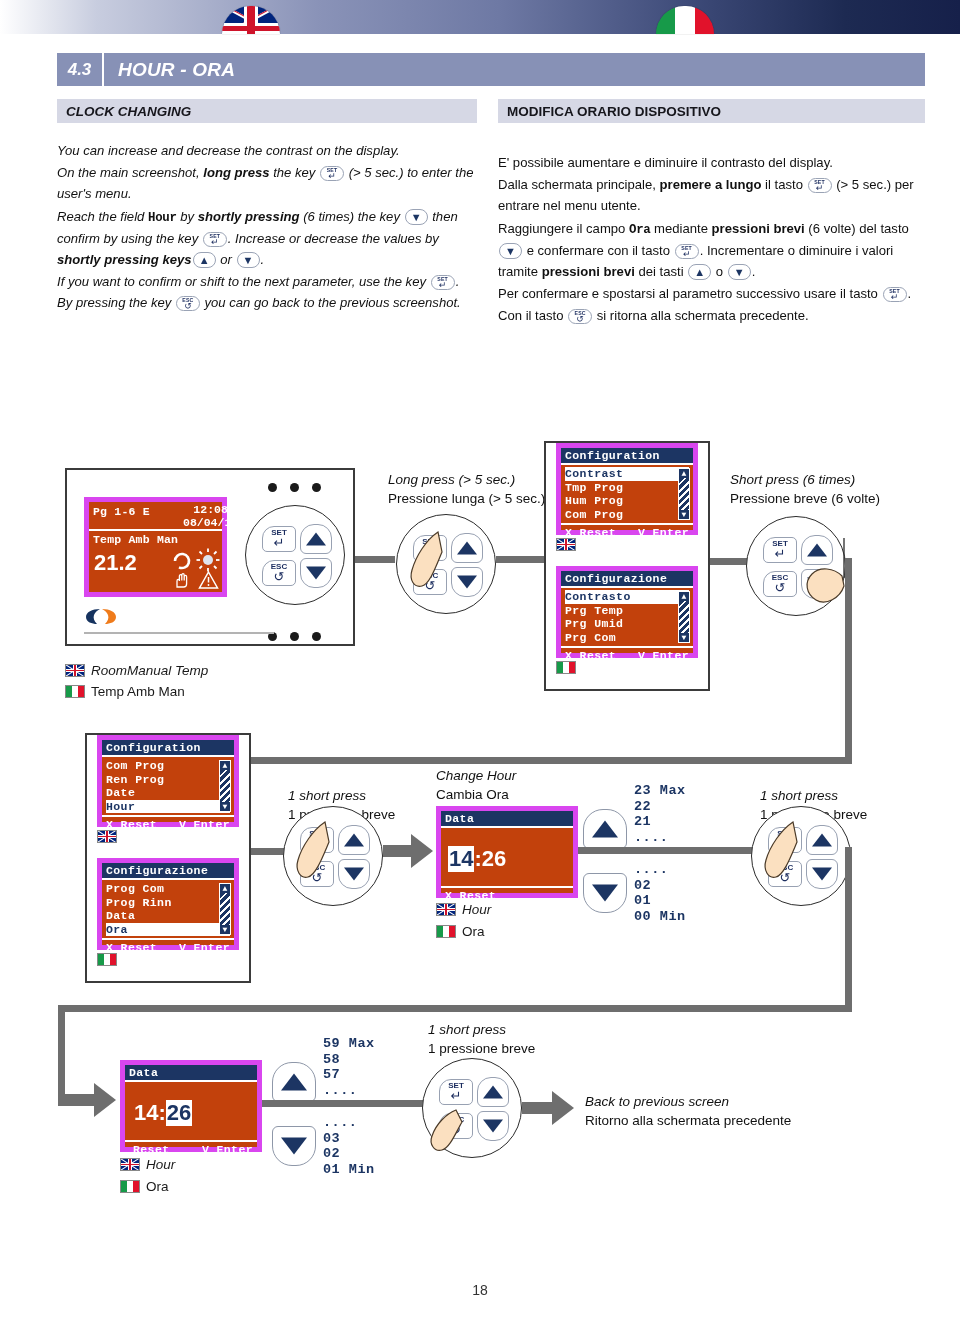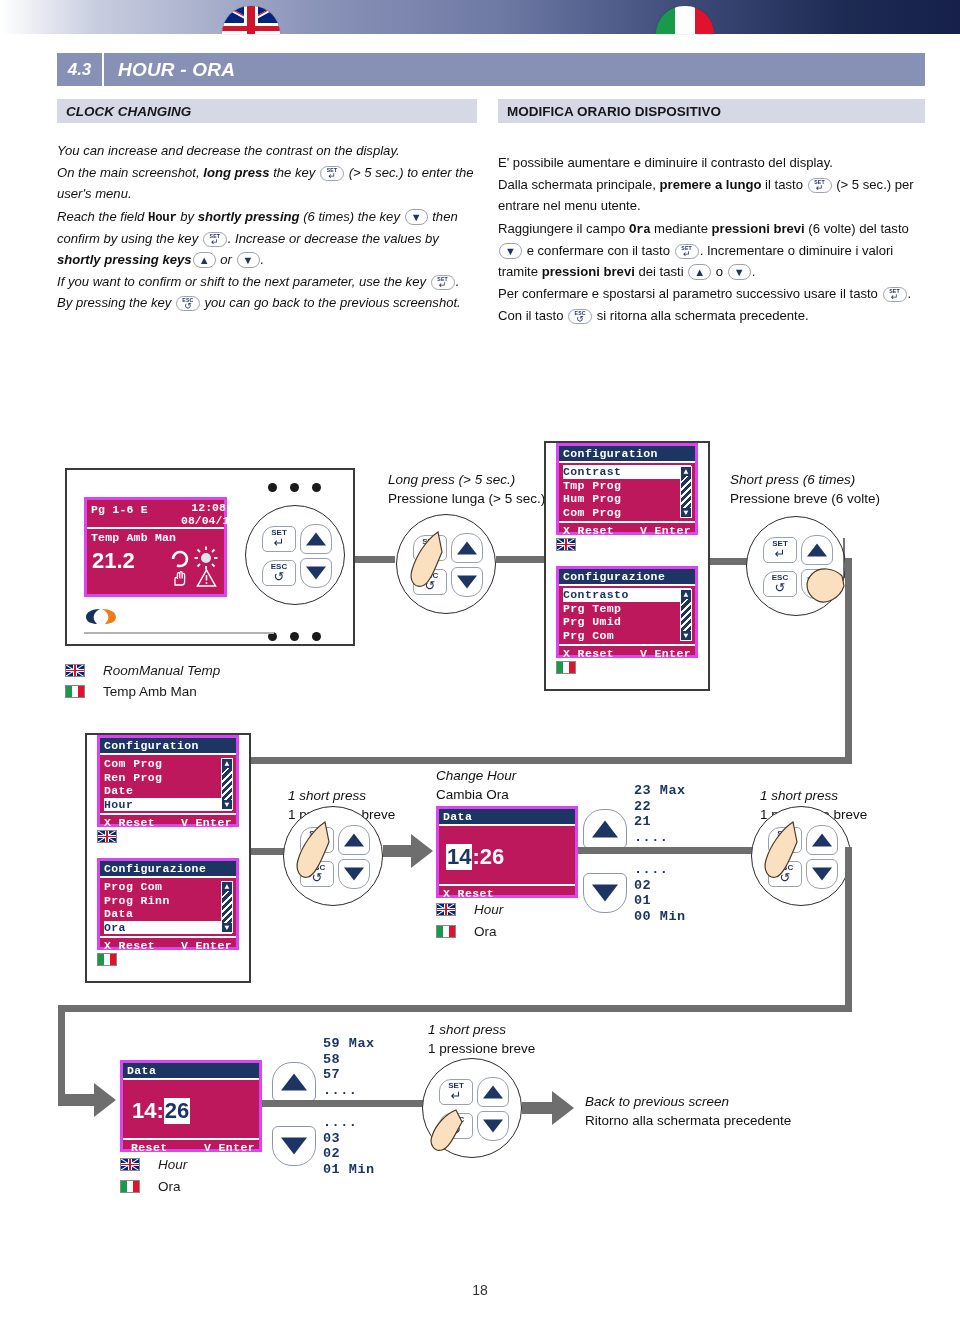--- a/index.html
+++ b/index.html
@@ -117,21 +117,21 @@
 
   
   .diagram { position: absolute; left: 0; top: 0; width: 960px; height: 1322px;
              pointer-events: none; }
 
   .box {
     position: absolute; border: 2px solid #3b3b3b; background: #fff;
   }
 
   
-  .lcd { position: absolute; background: #be185d; border: 3px solid #d946ef;
+  .lcd { position: absolute; background: #c2410c; border: 5px solid #d946ef;
          font-family: "Liberation Mono", monospace; color: #fff; }
   .lcd .title-row {
     background: #1c3563; color: #fff; font-weight: bold; font-size: 11.5px;
     padding: 1px 4px; border-bottom: 2px solid #ffffff;
     letter-spacing: .4px;
   }
   .lcd .rows { padding: 2px 4px; position: relative; }
   .lcd .row { font-size: 11.5px; font-weight: bold; line-height: 13.5px;
               letter-spacing: .4px; color: #fff; white-space: pre; }
   .lcd .row.sel { background: #fff; color: #1c3563; }
@@ -154,21 +154,21 @@
 
   
   .miniflag { width: 20px; height: 13px; display: inline-block;
               vertical-align: -2px; position: relative; overflow: hidden;
               border: .5px solid #888; }
   .miniflag.uk-m { background: #00247d; }
   .miniflag.it-m { display: inline-flex; }
   .miniflag.it-m span { flex: 1; }
 
   .flag-label { position: absolute; font-size: 13px; display: flex;
-                align-items: center; gap: 18px; }
+                align-items: center; gap: 6px; }
   .flag-label .t { font-size: 13.5px; }
   .flag-label.en-l .t { font-style: italic; }
 
   
   .pad { position: absolute; width: 100px; height: 100px; border-radius: 50%;
          border: 1.4px solid #2b2b2b; background: #fff; }
   .pad .k {
     position: absolute; border: 1.2px solid #98a1b2; background: #fff;
   }
   .pad .kset, .pad .kesc {

